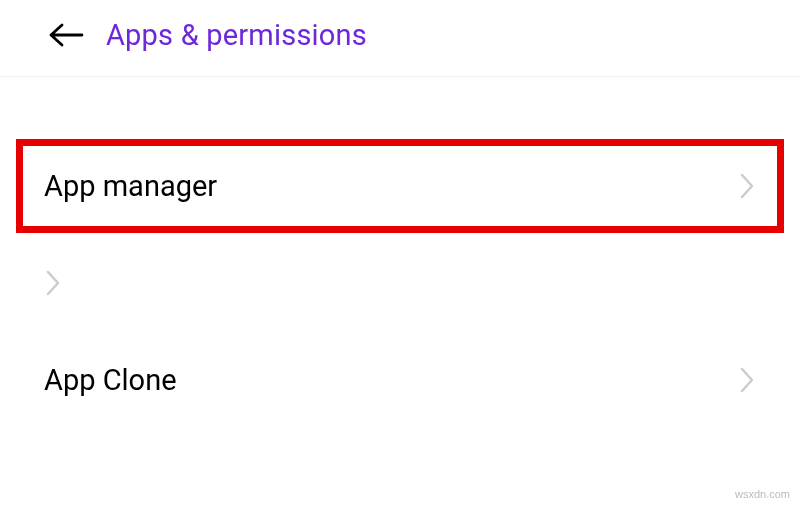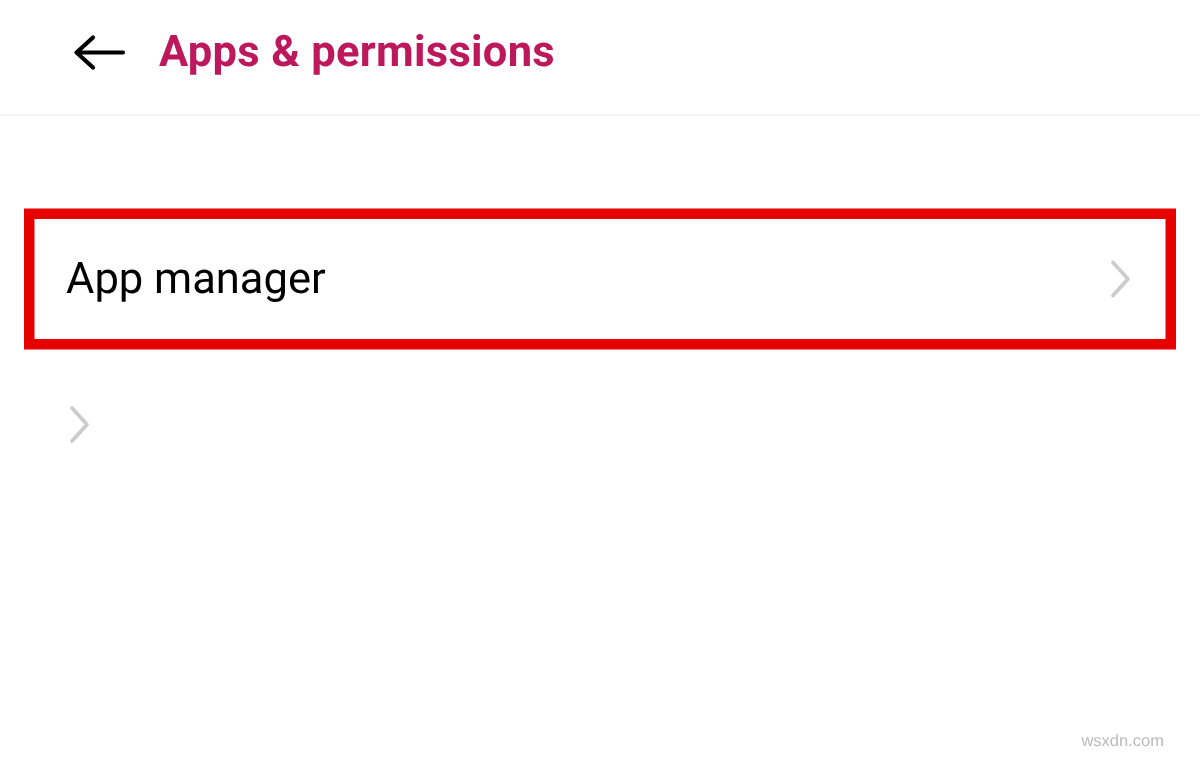--- a/index.html
+++ b/index.html
@@ -28,22 +28,22 @@
       justify-content: flex-start;
       margin-right: 18px;
       cursor: pointer;
     }
     .back-arrow svg {
       width: 36px;
       height: 28px;
     }
     .page-title {
       font-size: 29px;
-      font-weight: 700;
-      color: #be185d;
+      font-weight: 400;
+      color: #6d28d9;
       letter-spacing: 0.2px;
     }
     .content {
       padding-top: 60px;
     }
     .list-item {
       display: flex;
       align-items: center;
       justify-content: space-between;
       padding: 32px 44px 32px 44px;
@@ -76,21 +76,21 @@
       top: 2px;
       left: 16px;
       right: 16px;
       bottom: 2px;
       border: 7px solid #e60000;
       pointer-events: none;
     }
     .watermark {
       position: absolute;
       bottom: 6px;
-      right: 24px;
+      right: 10px;
       font-size: 11px;
       color: #bbbbbb;
       font-family: Arial, sans-serif;
     }
   </style>
 </head>
 <body>
 
 <div class="header">
   <div class="back-arrow">
@@ -110,15 +110,23 @@
       </svg>
     </span>
   </div>
   <div class="list-item">
     <span class="chevron">
       <svg viewBox="0 0 14 28">
         <path d="M 2 3 L 12 14 L 2 25" stroke="#cccccc" stroke-width="2.5" fill="none" stroke-linecap="round" stroke-linejoin="round"></path>
       </svg>
     </span>
   </div>
+  <div class="list-item">
+    <span class="list-item-label">App Clone</span>
+    <span class="chevron">
+      <svg viewBox="0 0 14 28">
+        <path d="M 2 3 L 12 14 L 2 25" stroke="#cccccc" stroke-width="2.5" fill="none" stroke-linecap="round" stroke-linejoin="round"></path>
+      </svg>
+    </span>
+  </div>
 </div>
 
 <div class="watermark">wsxdn.com</div>
 
 </body></html>

